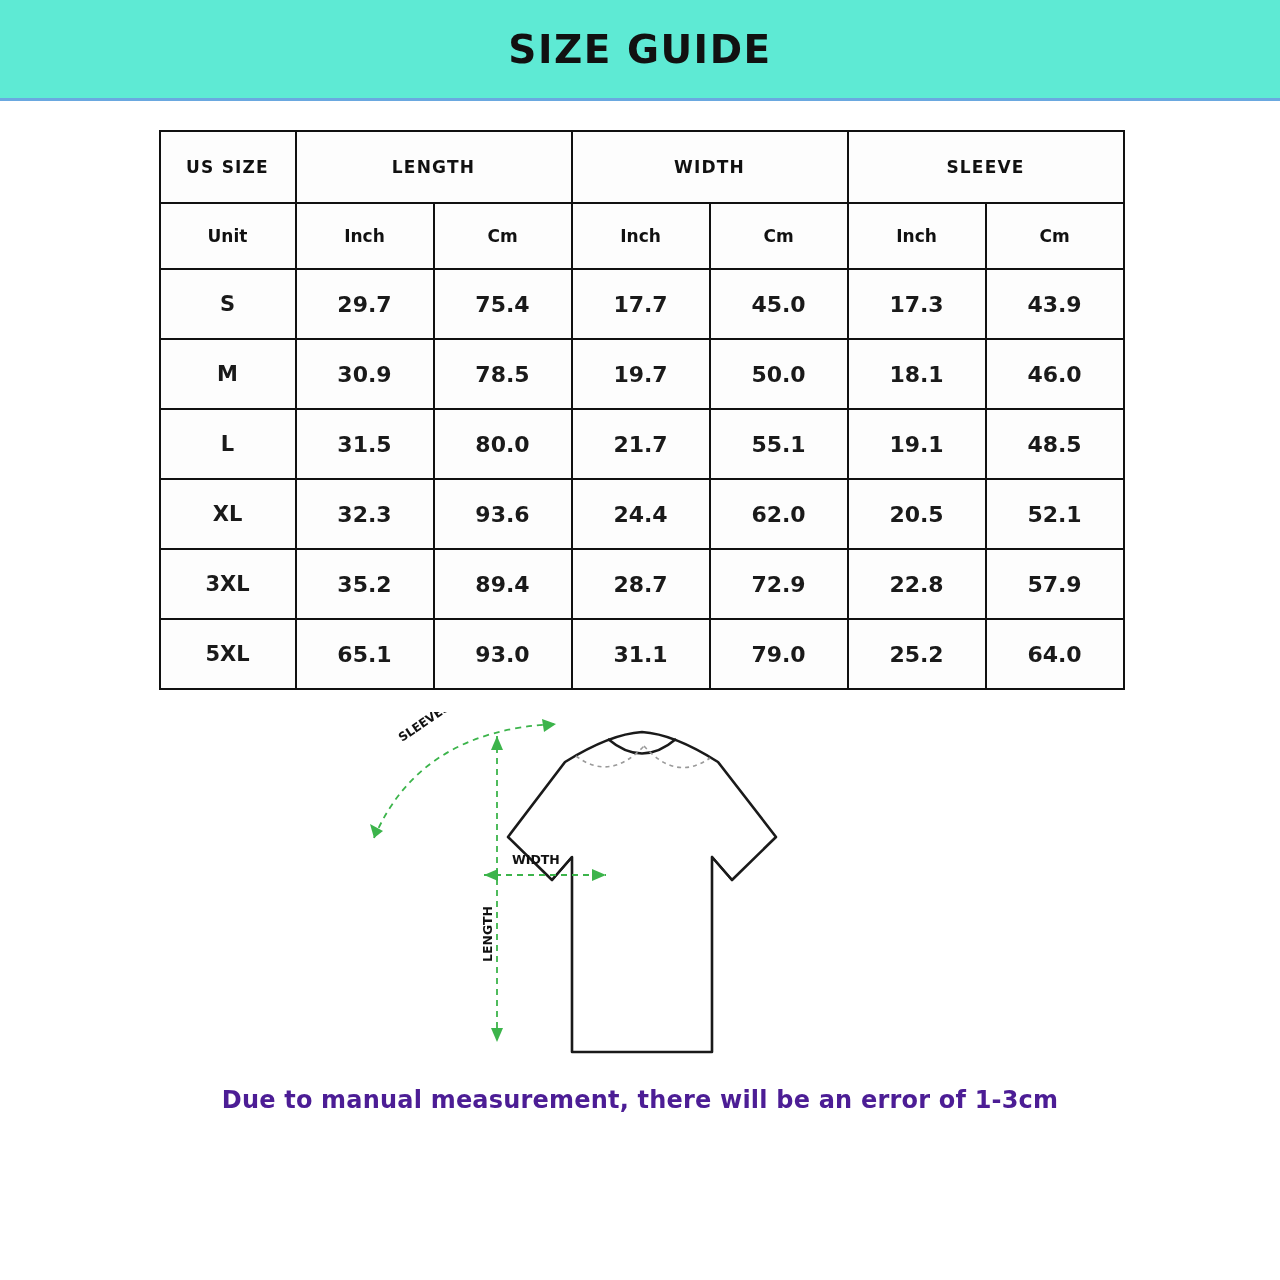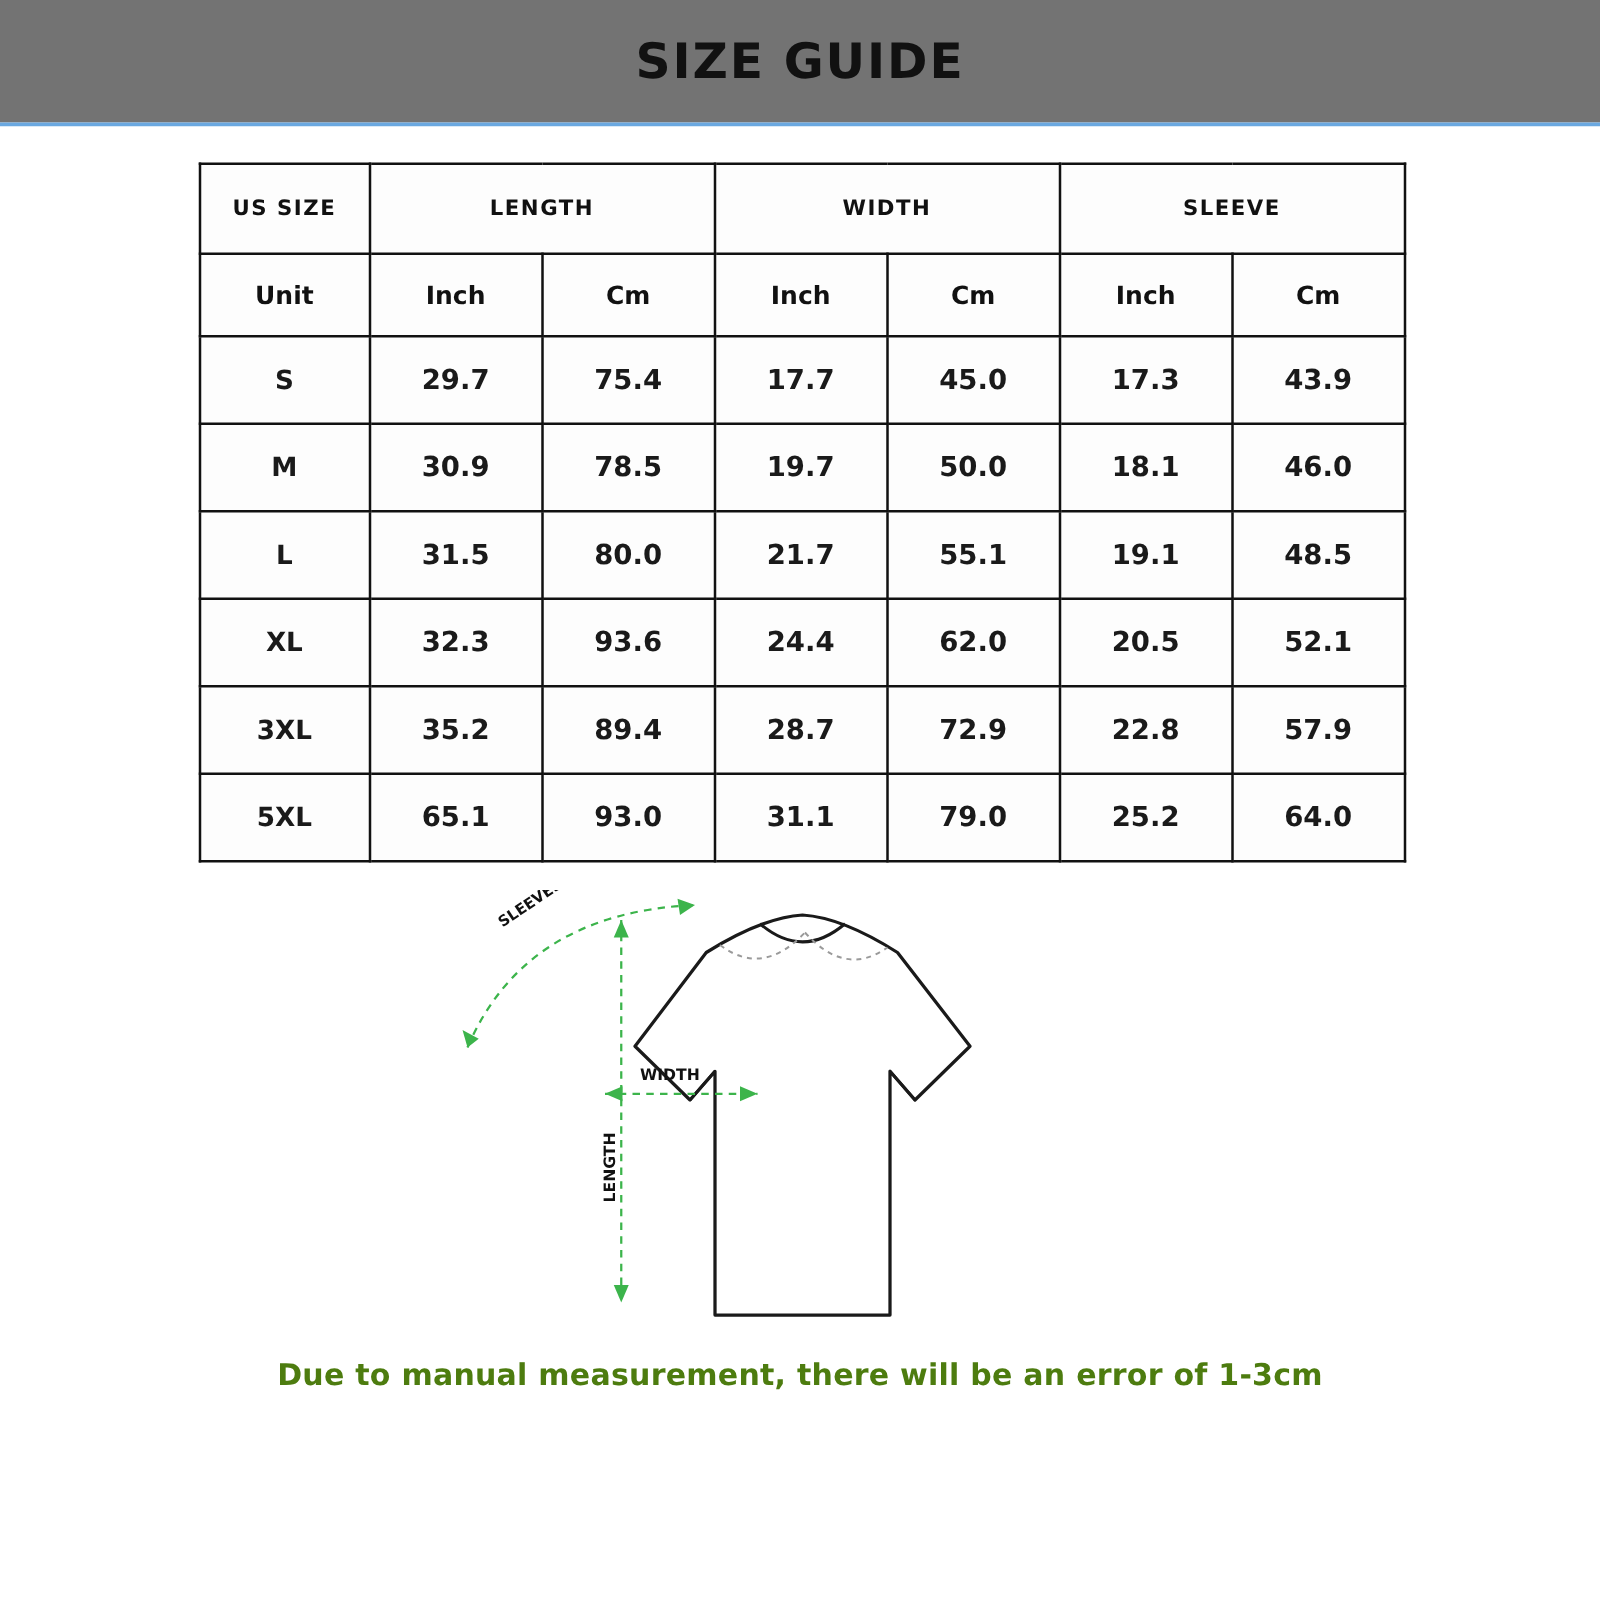--- a/index.html
+++ b/index.html
@@ -13,21 +13,21 @@
     font-family: "Liberation Sans", sans-serif;
     color: #111111;
     overflow: hidden;
     position: relative;
   }
 
   
   .header-band {
     width: 1280px;
     height: 98px;
-    background: #737373;
+    background: #5eead4;
     display: flex;
     align-items: center;
     justify-content: center;
     box-sizing: border-box;
   }
   .header-title {
     font-size: 39px;
     font-weight: bold;
     letter-spacing: 1.5px;
     color: #111111;
@@ -57,21 +57,21 @@
     background: #fdfdfd;
   }
   .grp-head {
     height: 68px;
     font-size: 17px;
     font-weight: bold;
     letter-spacing: 1.2px;
   }
   .unit-row td {
     height: 62px;
-    font-size: 20px;
+    font-size: 17px;
     font-weight: bold;
   }
   .data-row td {
     height: 66px;
     font-size: 22px;
     font-weight: bold;
     color: #1a1a1a;
   }
   .data-row td.size-label {
     font-weight: bold;
@@ -88,21 +88,21 @@
     margin-top: 22px;
   }
   .diagram svg {
     display: block;
     margin: 0 auto;
   }
 
   
   .note {
     text-align: center;
-    color: #4d7c0f;
+    color: #4c1d95;
     font-weight: bold;
     font-size: 24px;
     font-family: "DejaVu Sans", sans-serif;
     margin-top: 14px;
     letter-spacing: 0.2px;
   }
 </style>
 </head>
 <body>
 

